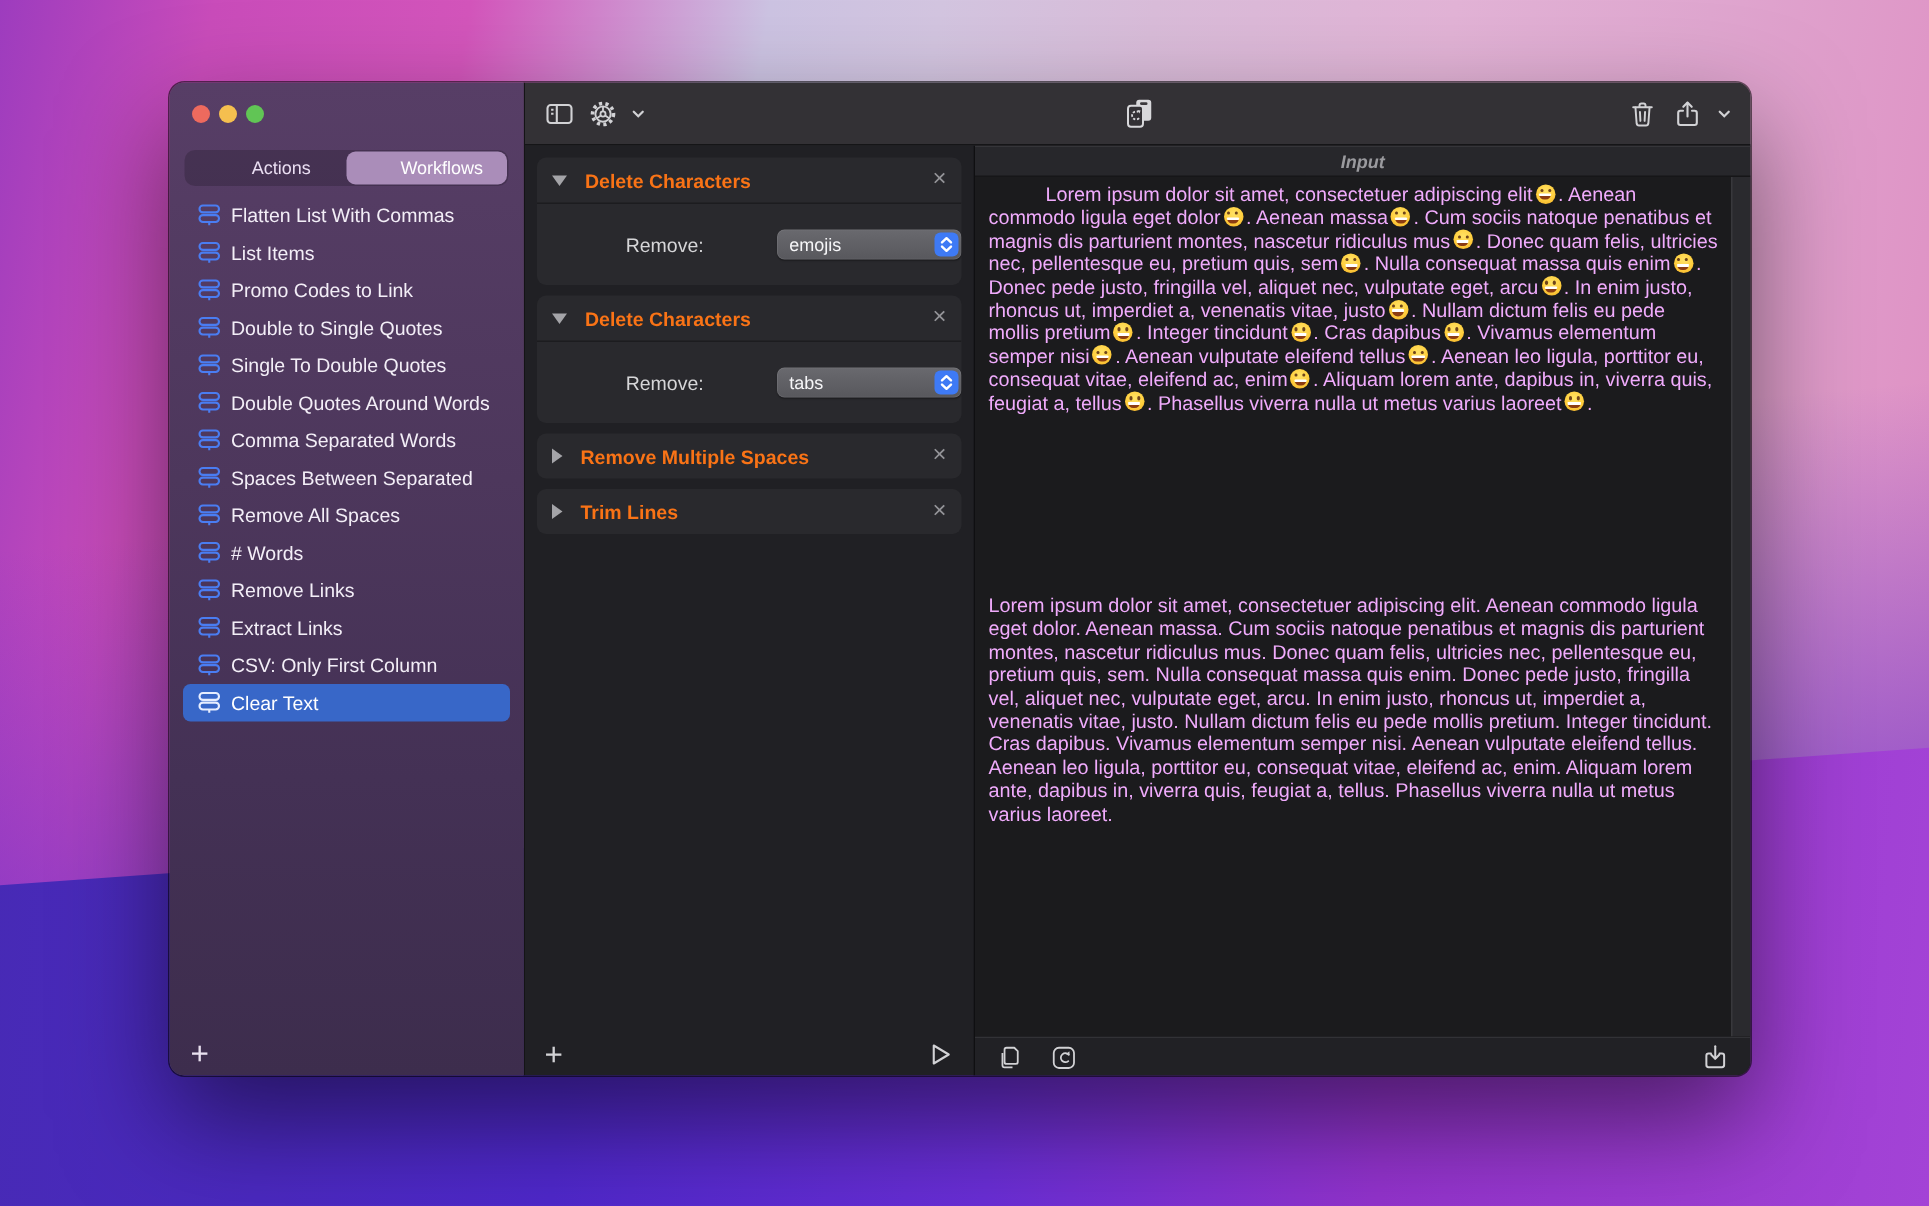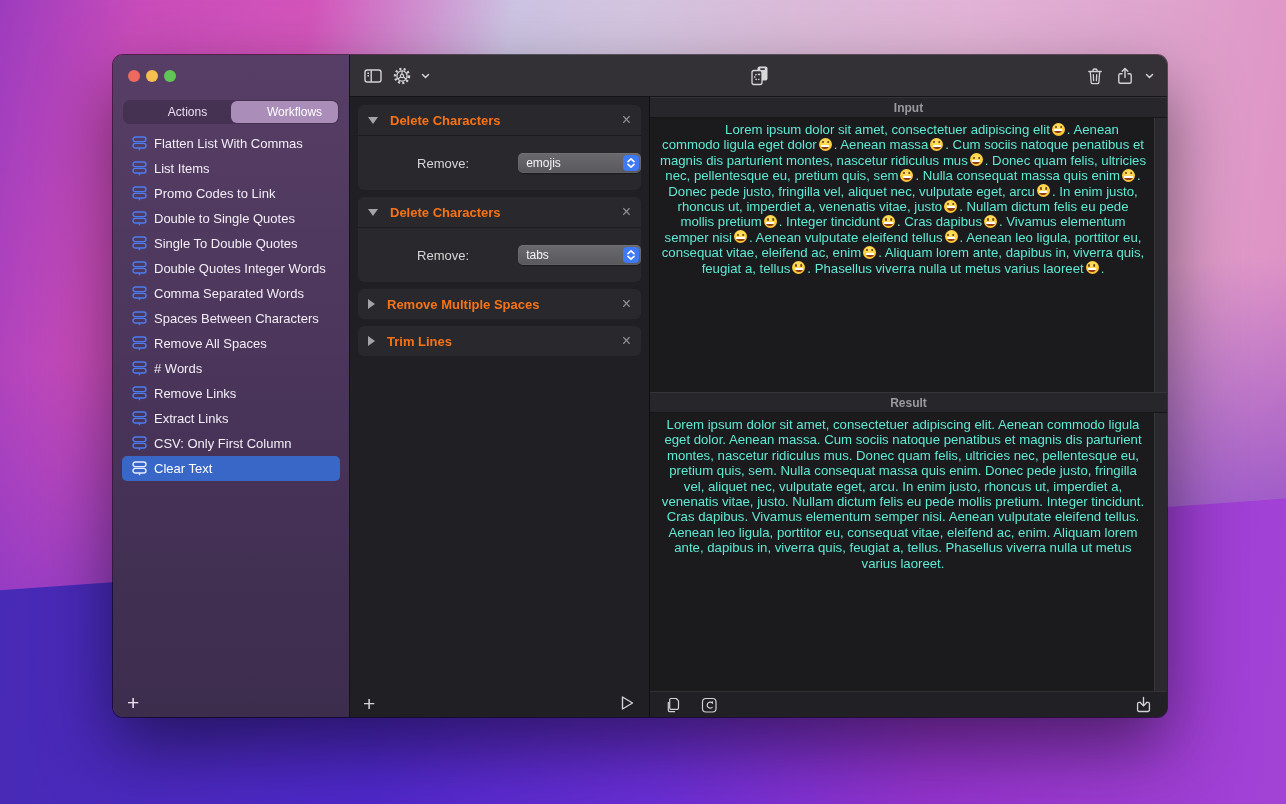--- a/index.html
+++ b/index.html
@@ -76,26 +76,26 @@
   .stepper { position:absolute; right:2px; top:2px; width:16px; height:16px; background:#3e7af5;
     border-radius:4px; display:flex; align-items:center; justify-content:center; }
   .steps-footer { position:absolute; left:0; right:0; bottom:0; height:28px;
     display:flex; align-items:center; padding:0 13px; color:#d2d2d5; }
   .steps-footer .run { margin-left:auto; display:flex; }
 
   
   .io-panel { flex:1; display:flex; flex-direction:column; border-left:1px solid #0f0f11; background:#1b1b1d; min-width:0; }
   .io-header { height:21px; flex:0 0 21px; background:#27272b; border-top:1px solid #353539;
     border-bottom:1px solid #161618; display:flex; align-items:center; justify-content:center;
-    font-size:12px; font-weight:bold; color:#9a9a9e; }
+    font-size:12px; font-weight:bold; color:#9a9a9e;font-style:italic; }
   .io-textwrap { position:relative; background:#1b1b1d; overflow:hidden; }
   .io-textwrap.input { height:274px; flex:0 0 274px; }
   .io-textwrap.result { flex:1; }
-  .io-text { padding:4px 20px 4px 9px; font-size:13.2px; line-height:15.4px; color:#5eead4;
-    text-align:center; word-wrap:break-word; }
+  .io-text { padding:4px 20px 4px 9px; font-size:13.2px; line-height:15.4px; color:#f0abfc;
+    text-align:left; word-wrap:break-word; }
   .io-text.indent { text-indent:38px; }
   .scrolltrack { position:absolute; top:0; right:0; bottom:0; width:13px; background:#2a2a2e; border-left:1px solid #38383c; }
   .io-footer { height:26px; flex:0 0 26px; background:#212125; border-top:1px solid #323236;
     display:flex; align-items:center; gap:16px; padding:0 13px; color:#d2d2d5; }
   .io-footer .right { margin-left:auto; display:flex; }
 
   
   .emoji { display:inline-block; width:13px; height:13px; border-radius:50%; margin:0 2px;
     vertical-align:-1.5px; position:relative;
     background:radial-gradient(circle at 50% 35%, #ffe266 0%, #ffcf3e 55%, #f2ab26 100%); }
@@ -184,21 +184,21 @@
           </div>
 
           <div class="wf-row">
             <span class="wf-icon">
               <svg width="15" height="15" viewBox="0 0 15 15">
                 <rect x="1" y="1" width="13" height="4.6" rx="2.3" fill="none" stroke="currentColor" stroke-width="1.4"></rect>
                 <rect x="1" y="7.4" width="13" height="4.6" rx="2.3" fill="none" stroke="currentColor" stroke-width="1.4"></rect>
                 <line x1="7.5" y1="12" x2="7.5" y2="14.2" stroke="currentColor" stroke-width="1.4"></line>
               </svg>
             </span>
-            <span class="wf-label">Double Quotes Integer Words</span>
+            <span class="wf-label">Double Quotes Around Words</span>
           </div>
 
           <div class="wf-row">
             <span class="wf-icon">
               <svg width="15" height="15" viewBox="0 0 15 15">
                 <rect x="1" y="1" width="13" height="4.6" rx="2.3" fill="none" stroke="currentColor" stroke-width="1.4"></rect>
                 <rect x="1" y="7.4" width="13" height="4.6" rx="2.3" fill="none" stroke="currentColor" stroke-width="1.4"></rect>
                 <line x1="7.5" y1="12" x2="7.5" y2="14.2" stroke="currentColor" stroke-width="1.4"></line>
               </svg>
             </span>
@@ -206,21 +206,21 @@
           </div>
 
           <div class="wf-row">
             <span class="wf-icon">
               <svg width="15" height="15" viewBox="0 0 15 15">
                 <rect x="1" y="1" width="13" height="4.6" rx="2.3" fill="none" stroke="currentColor" stroke-width="1.4"></rect>
                 <rect x="1" y="7.4" width="13" height="4.6" rx="2.3" fill="none" stroke="currentColor" stroke-width="1.4"></rect>
                 <line x1="7.5" y1="12" x2="7.5" y2="14.2" stroke="currentColor" stroke-width="1.4"></line>
               </svg>
             </span>
-            <span class="wf-label">Spaces Between Characters</span>
+            <span class="wf-label">Spaces Between Separated</span>
           </div>
 
           <div class="wf-row">
             <span class="wf-icon">
               <svg width="15" height="15" viewBox="0 0 15 15">
                 <rect x="1" y="1" width="13" height="4.6" rx="2.3" fill="none" stroke="currentColor" stroke-width="1.4"></rect>
                 <rect x="1" y="7.4" width="13" height="4.6" rx="2.3" fill="none" stroke="currentColor" stroke-width="1.4"></rect>
                 <line x1="7.5" y1="12" x2="7.5" y2="14.2" stroke="currentColor" stroke-width="1.4"></line>
               </svg>
             </span>
@@ -422,21 +422,20 @@
           </div>
         </section>
 
         <section class="io-panel">
           <div class="io-header">Input</div>
           <div class="io-textwrap input">
             <div class="io-text indent">Lorem ipsum dolor sit amet, consectetuer adipiscing elit<span class="emoji"></span>. Aenean commodo ligula eget dolor<span class="emoji"></span>. Aenean massa<span class="emoji"></span>. Cum sociis natoque penatibus et magnis dis parturient montes, nascetur ridiculus mus<span class="emoji"></span>. Donec quam felis, ultricies nec, pellentesque eu, pretium quis, sem<span class="emoji"></span>. Nulla consequat massa quis enim<span class="emoji"></span>. Donec pede justo, fringilla vel, aliquet nec, vulputate eget, arcu<span class="emoji"></span>. In enim justo, rhoncus ut, imperdiet a, venenatis vitae, justo<span class="emoji"></span>. Nullam dictum felis eu pede mollis pretium<span class="emoji"></span>. Integer tincidunt<span class="emoji"></span>. Cras dapibus<span class="emoji"></span>. Vivamus elementum semper nisi<span class="emoji"></span>. Aenean vulputate eleifend tellus<span class="emoji"></span>. Aenean leo ligula, porttitor eu, consequat vitae, eleifend ac, enim<span class="emoji"></span>. Aliquam lorem ante, dapibus in, viverra quis, feugiat a, tellus<span class="emoji"></span>. Phasellus viverra nulla ut metus varius laoreet<span class="emoji"></span>.</div>
             <div class="scrolltrack"></div>
           </div>
 
-          <div class="io-header">Result</div>
           <div class="io-textwrap result">
             <div class="io-text">Lorem ipsum dolor sit amet, consectetuer adipiscing elit. Aenean commodo ligula eget dolor. Aenean massa. Cum sociis natoque penatibus et magnis dis parturient montes, nascetur ridiculus mus. Donec quam felis, ultricies nec, pellentesque eu, pretium quis, sem. Nulla consequat massa quis enim. Donec pede justo, fringilla vel, aliquet nec, vulputate eget, arcu. In enim justo, rhoncus ut, imperdiet a, venenatis vitae, justo. Nullam dictum felis eu pede mollis pretium. Integer tincidunt. Cras dapibus. Vivamus elementum semper nisi. Aenean vulputate eleifend tellus. Aenean leo ligula, porttitor eu, consequat vitae, eleifend ac, enim. Aliquam lorem ante, dapibus in, viverra quis, feugiat a, tellus. Phasellus viverra nulla ut metus varius laoreet.</div>
             <div class="scrolltrack"></div>
           </div>
 
           <div class="io-footer">
             <span class="tb-icon">
               <svg width="20" height="20" viewBox="0 0 20 20" fill="none" stroke="currentColor" stroke-width="1.2" stroke-linejoin="round">
                 <path d="M8 3.5 h5.2 l2.3 2.3 v7.2 a1.3 1.3 0 0 1 -1.3 1.3 h-6.2 a1.3 1.3 0 0 1 -1.3 -1.3 v-8.2 a1.3 1.3 0 0 1 1.3 -1.3 z"></path>
                 <path d="M5.3 7 v8.2 a1.4 1.4 0 0 0 1.4 1.4 h5.3"></path>

